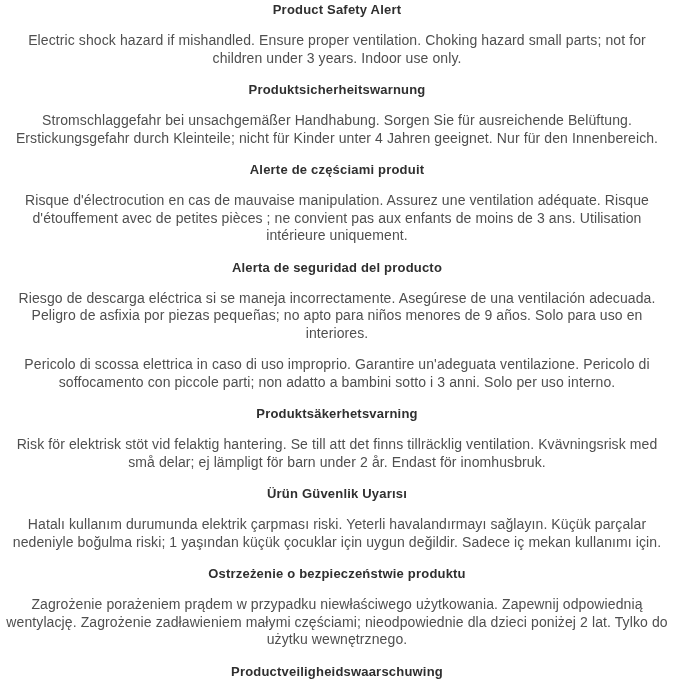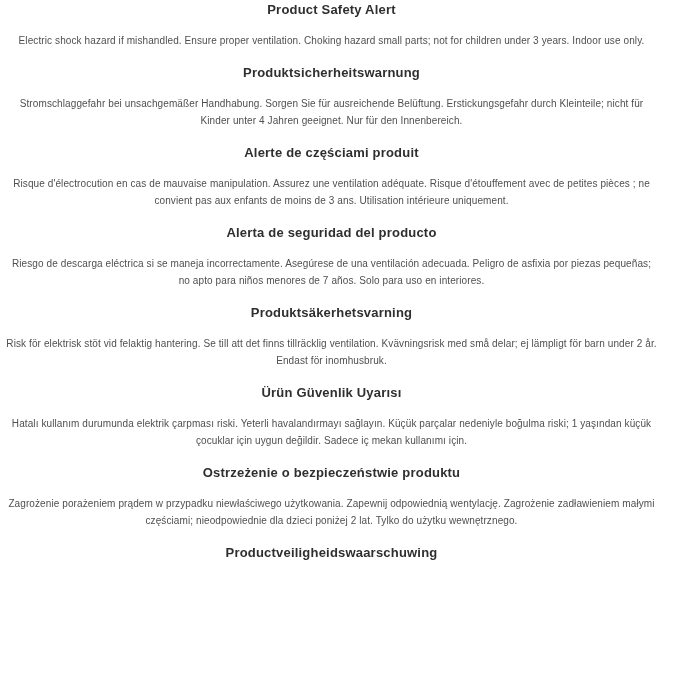--- a/index.html
+++ b/index.html
@@ -9,35 +9,35 @@
   }
   body {
     font-family: "Liberation Sans", "DejaVu Sans", sans-serif;
   }
   .doc {
     width: 679px;
     min-height: 688px;
     margin: 0 auto;
     background: #ffffff;
     box-sizing: border-box;
-    padding: 1px 21px 0 5px;
+    padding: 1px 10px 0 5px;
   }
   .safety-section {
     text-align: center;
   }
   .safety-heading {
     font-size: 13px;
     font-weight: bold;
     color: #2f2f2f;
     line-height: 17px;
     margin: 0 0 14px 0;
     letter-spacing: 0.2px;
   }
   .safety-body {
-    font-size: 10px;
+    font-size: 14px;
     font-weight: normal;
     color: #4f4f4f;
     line-height: 17.5px;
     margin: 0 0 14px 0;
     letter-spacing: 0.1px;
   }
 </style>
 </head>
 <body>
 
@@ -53,24 +53,25 @@
     <p class="safety-body">Stromschlaggefahr bei unsachgemäßer Handhabung. Sorgen Sie für ausreichende Belüftung. Erstickungsgefahr durch Kleinteile; nicht für Kinder unter 4 Jahren geeignet. Nur für den Innenbereich.</p>
   </section>
 
   <section class="safety-section">
     <h2 class="safety-heading">Alerte de częściami produit</h2>
     <p class="safety-body">Risque d'électrocution en cas de mauvaise manipulation. Assurez une ventilation adéquate. Risque d'étouffement avec de petites pièces ; ne convient pas aux enfants de moins de 3 ans. Utilisation intérieure uniquement.</p>
   </section>
 
   <section class="safety-section">
     <h2 class="safety-heading">Alerta de seguridad del producto</h2>
-    <p class="safety-body">Riesgo de descarga eléctrica si se maneja incorrectamente. Asegúrese de una ventilación adecuada. Peligro de asfixia por piezas pequeñas; no apto para niños menores de 7 años. Solo para uso en interiores.</p>
+    <p class="safety-body">Riesgo de descarga eléctrica si se maneja incorrectamente. Asegúrese de una ventilación adecuada. Peligro de asfixia por piezas pequeñas; no apto para niños menores de 9 años. Solo para uso en interiores.</p>
   </section>
 
   <section class="safety-section">
+    <p class="safety-body">Pericolo di scossa elettrica in caso di uso improprio. Garantire un'adeguata ventilazione. Pericolo di soffocamento con piccole parti; non adatto a bambini sotto i 3 anni. Solo per uso interno.</p>
   </section>
 
   <section class="safety-section">
     <h2 class="safety-heading">Produktsäkerhetsvarning</h2>
     <p class="safety-body">Risk för elektrisk stöt vid felaktig hantering. Se till att det finns tillräcklig ventilation. Kvävningsrisk med små delar; ej lämpligt för barn under 2 år. Endast för inomhusbruk.</p>
   </section>
 
   <section class="safety-section">
     <h2 class="safety-heading">Ürün Güvenlik Uyarısı</h2>
     <p class="safety-body">Hatalı kullanım durumunda elektrik çarpması riski. Yeterli havalandırmayı sağlayın. Küçük parçalar nedeniyle boğulma riski; 1 yaşından küçük çocuklar için uygun değildir. Sadece iç mekan kullanımı için.</p>

